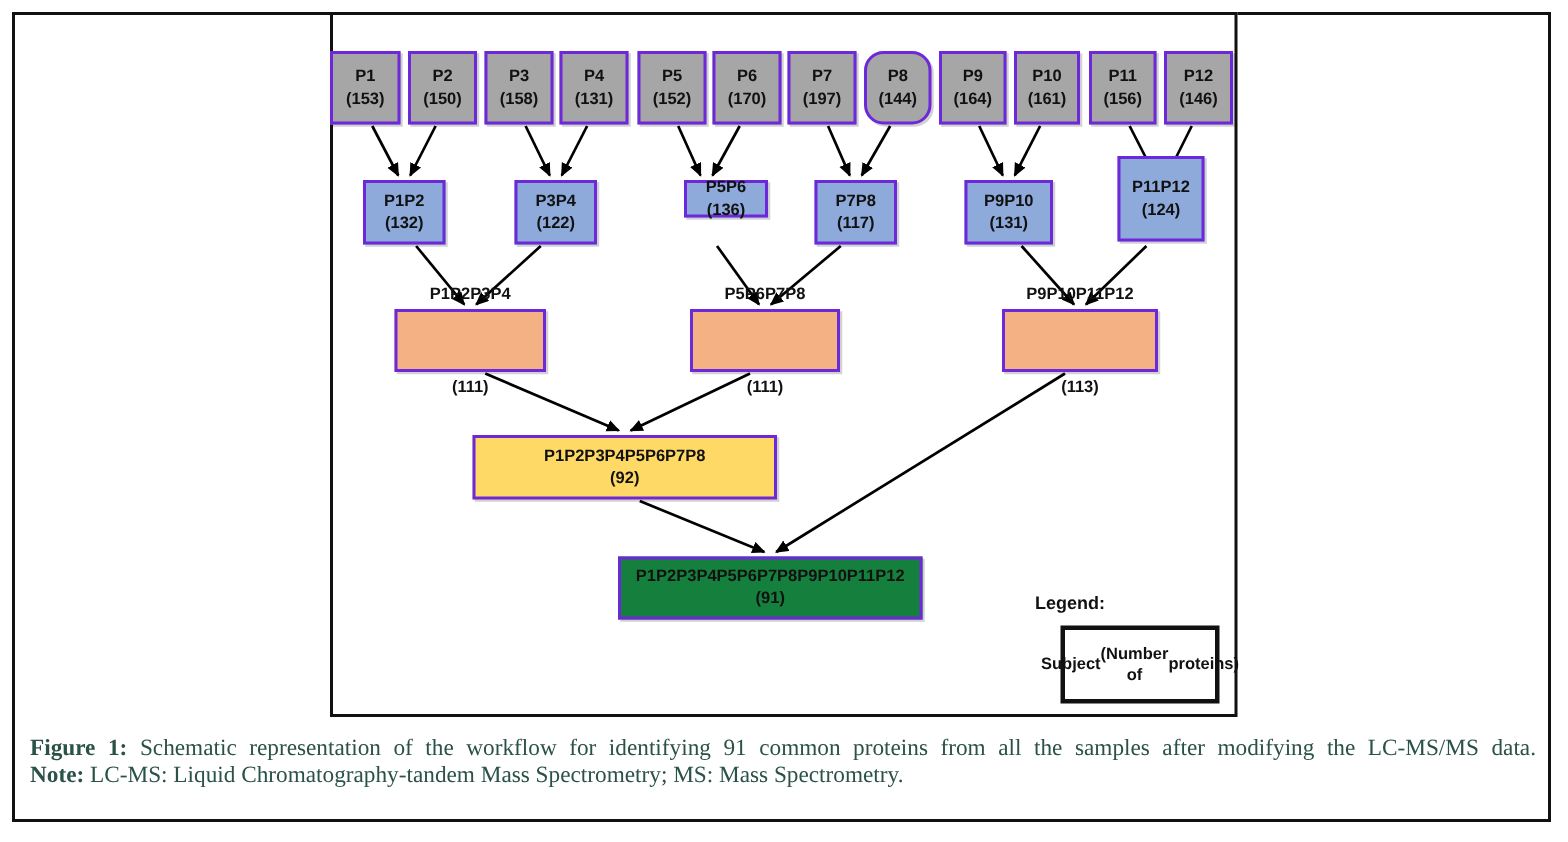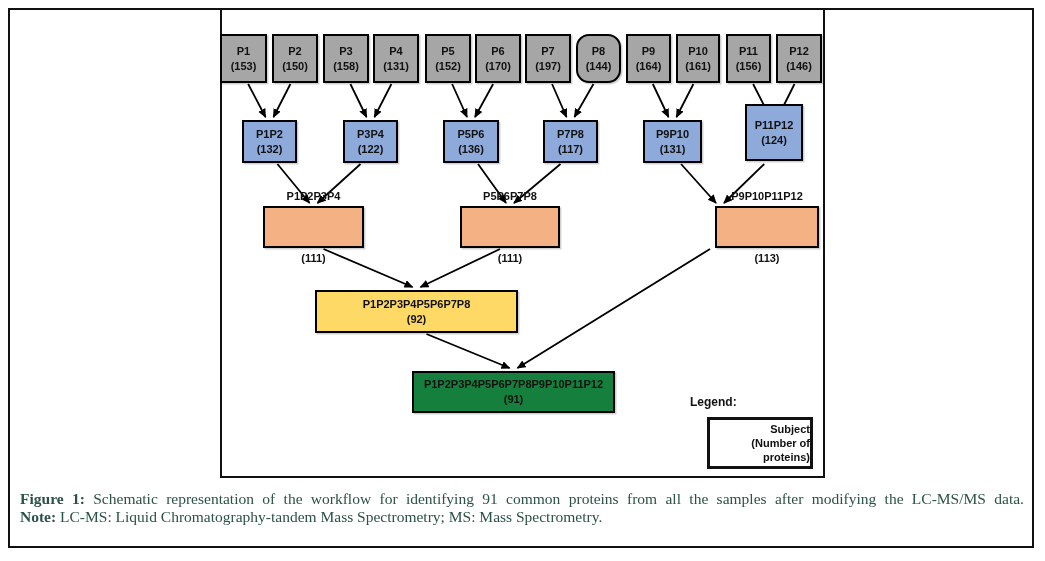--- a/index.html
+++ b/index.html
@@ -14,39 +14,39 @@
     position:absolute;left:8px;top:8px;width:1026px;height:540px;
     border:2px solid #111;box-sizing:border-box;background:#fff;
   }
   .diagram-frame{
     position:absolute;left:220px;top:8px;width:605px;height:470px;
     border:2px solid #111;box-sizing:border-box;background:#fff;
   }
   svg.edges{position:absolute;left:0;top:0;pointer-events:none;}
   .node{
     position:absolute;box-sizing:border-box;
-    border:2px solid #000000;
+    border:2px solid #6d28d9;
     display:flex;flex-direction:column;align-items:center;justify-content:center;
     text-align:center;font-weight:bold;color:#111;
     font-size:11px;line-height:1.35;
     box-shadow:1.5px 1.5px 0 rgba(0,0,0,0.18);
   }
   .tier-gray  {background:#A6A6A6;}
   .tier-blue  {background:#8EAADB;}
   .tier-orange{background:#F4B183;gap:47px;}
   .tier-yellow{background:#FFD966;}
   .tier-green {background:#15803d;}
   .legend-label{
     position:absolute;left:690px;top:395px;
     font-size:12px;font-weight:bold;color:#111;
   }
   .legend-box{
     position:absolute;left:707px;top:417px;width:106px;height:52px;
     border:3px solid #111;box-sizing:border-box;background:#fff;
-    display:flex;flex-direction:column;align-items:flex-end;justify-content:center;
+    display:flex;flex-direction:row;align-items:center;justify-content:center;
     font-size:11px;font-weight:bold;color:#111;line-height:1.3;text-align:center;
   }
   .caption{
     position:absolute;left:20px;top:490px;width:1004px;
     font-family:"Liberation Serif","DejaVu Serif",serif;
     font-size:15.5px;color:#2b5248;line-height:1.18;
   }
   .caption p{margin:0;}
   .cap-first{text-align:justify;text-align-last:justify;}
 </style>
@@ -139,21 +139,21 @@
         <div>(146)</div>
       </div>
       <div class="node tier-blue" style="left: 242px; top: 120px; width: 55px; height: 43px;">
         <div>P1P2</div>
         <div>(132)</div>
       </div>
       <div class="node tier-blue" style="left: 343px; top: 120px; width: 55px; height: 43px;">
         <div>P3P4</div>
         <div>(122)</div>
       </div>
-      <div class="node tier-blue" style="left: 443px; top: 120px; width: 56px; height: 43px;">
+      <div class="node tier-blue" style="left: 456px; top: 120px; width: 56px; height: 25px;">
         <div>P5P6</div>
         <div>(136)</div>
       </div>
       <div class="node tier-blue" style="left: 543px; top: 120px; width: 55px; height: 43px;">
         <div>P7P8</div>
         <div>(117)</div>
       </div>
       <div class="node tier-blue" style="left: 643px; top: 120px; width: 59px; height: 43px;">
         <div>P9P10</div>
         <div>(131)</div>
@@ -163,21 +163,21 @@
         <div>(124)</div>
       </div>
       <div class="node tier-orange" style="left: 263px; top: 206px; width: 101px; height: 42px;">
         <div>P1P2P3P4</div>
         <div>(111)</div>
       </div>
       <div class="node tier-orange" style="left: 460px; top: 206px; width: 100px; height: 42px;">
         <div>P5P6P7P8</div>
         <div>(111)</div>
       </div>
-      <div class="node tier-orange" style="left: 668px; top: 206px; width: 104px; height: 42px; margin-left: 47px;">
+      <div class="node tier-orange" style="left: 668px; top: 206px; width: 104px; height: 42px;">
         <div>P9P10P11P12</div>
         <div>(113)</div>
       </div>
       <div class="node tier-yellow" style="left: 315px; top: 290px; width: 203px; height: 43px;">
         <div>P1P2P3P4P5P6P7P8</div>
         <div>(92)</div>
       </div>
       <div class="node tier-green" style="left: 412px; top: 371px; width: 203px; height: 42px;">
         <div>P1P2P3P4P5P6P7P8P9P10P11P12</div>
         <div>(91)</div>

